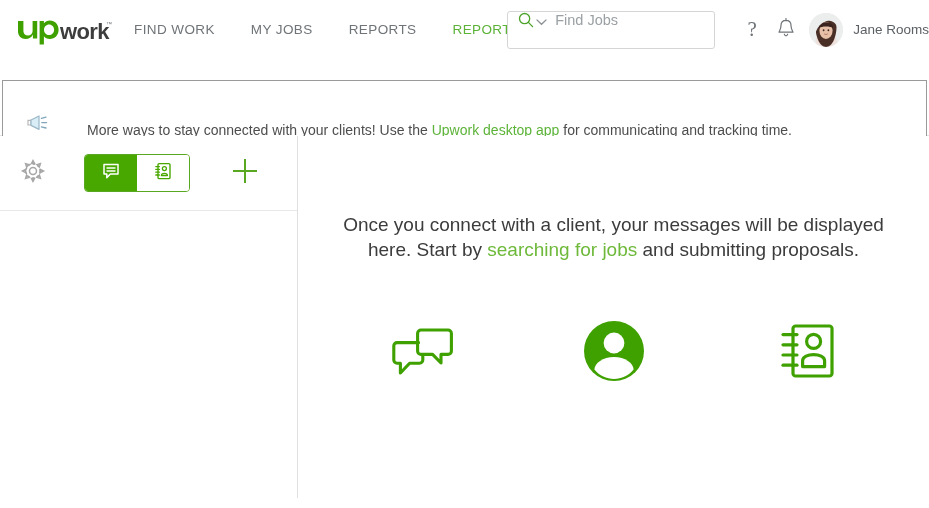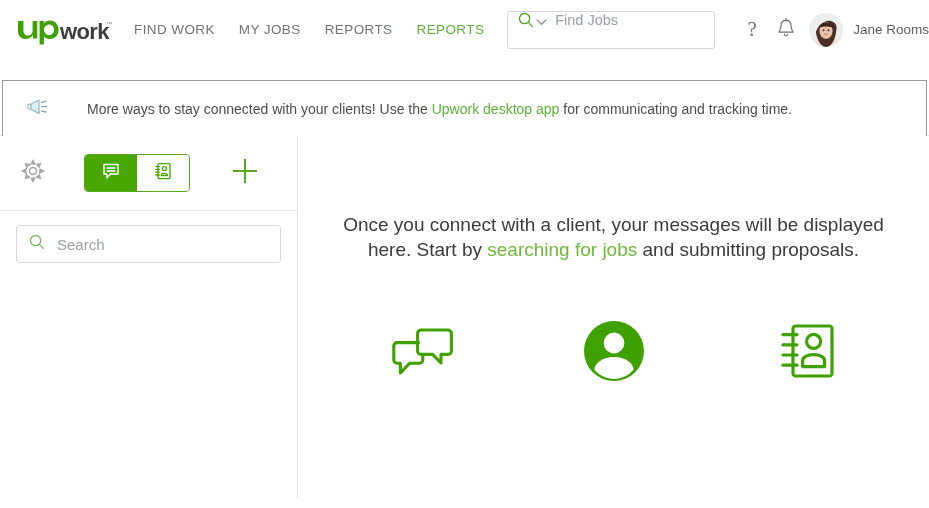--- a/index.html
+++ b/index.html
@@ -25,21 +25,21 @@
     display: flex;
     align-items: flex-start;
     margin-right: 22px;
     user-select: none;
   }
   .logo svg { display: block; }
 
   .nav {
     display: flex;
     align-items: center;
-    gap: 24px;
+    gap: 36px;
   }
   .nav-link {
     font-size: 13.5px;
     letter-spacing: .4px;
     color: #6f7478;
     text-decoration: none;
     white-space: nowrap;
     cursor: pointer;
   }
   .nav-link.active { color: #5cb338; }
@@ -119,21 +119,21 @@
     height: 76px;
     display: flex;
     align-items: center;
   }
   .banner {
     width: 100%;
     height: 59px;
     border: 1px solid #9a9a9a;
     background: #ffffff;
     display: flex;
-    align-items: center;
+    align-items: flex-end;
     padding-left: 22px;
     margin-top: 24px;
   }
   .banner-icon { flex: 0 0 auto; margin-right: 36px; }
   .banner-text {
     font-size: 14px;
     color: #4d4d4d;
   }
   .banner-text a { color: #5cb338; text-decoration: none; }
 
@@ -403,31 +403,20 @@
       <div class="plus-btn">
         <span>
           <svg width="30" height="30" viewBox="0 0 30 30" aria-hidden="true">
             <line x1="15" y1="3" x2="15" y2="27" stroke="#5aa821" stroke-width="2"></line>
             <line x1="3" y1="15" x2="27" y2="15" stroke="#5aa821" stroke-width="2"></line>
           </svg>
         </span>
       </div>
     </div>
 
-    <div class="search-row">
-      <div class="side-search">
-        <span class="mag">
-          <svg width="16" height="16" viewBox="0 0 16 16" aria-hidden="true">
-            <circle cx="6.6" cy="6.6" r="5.1" fill="none" stroke="#7bb462" stroke-width="1.3"></circle>
-            <line x1="10.4" y1="10.4" x2="14.4" y2="14.4" stroke="#7bb462" stroke-width="1.3" stroke-linecap="round"></line>
-          </svg>
-        </span>
-        <input type="text" placeholder="Search" style="">
-      </div>
-    </div>
 
 
   </div>
 
   <div class="main">
     <div class="main-sub">
       <span>Once you connect with a client, your messages will be displayed here. Start by </span><a href="#">searching for jobs</a><span> and submitting proposals.</span>
     </div>
 
     <div class="icon-row">

